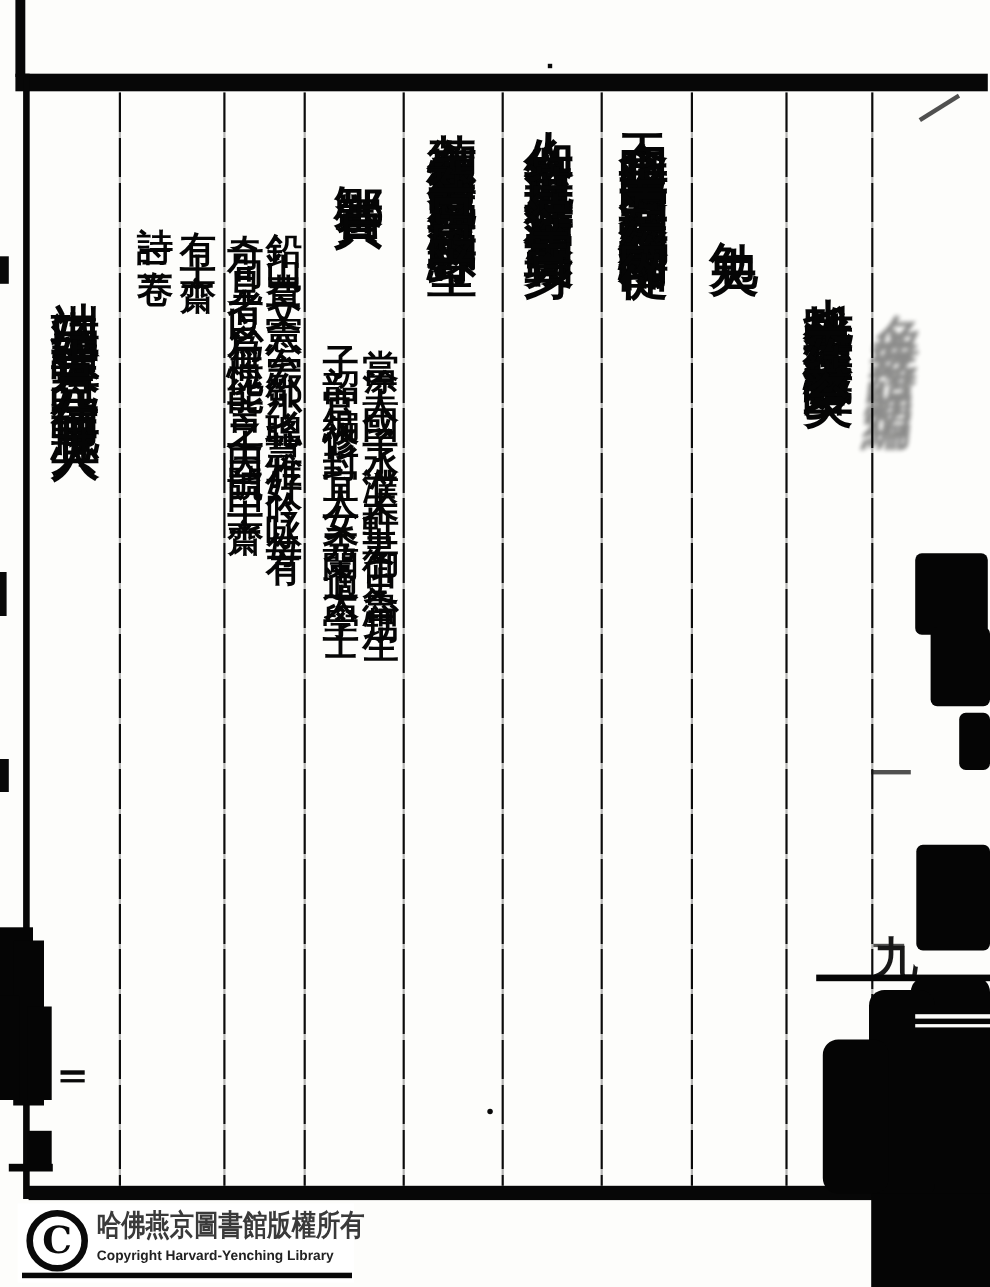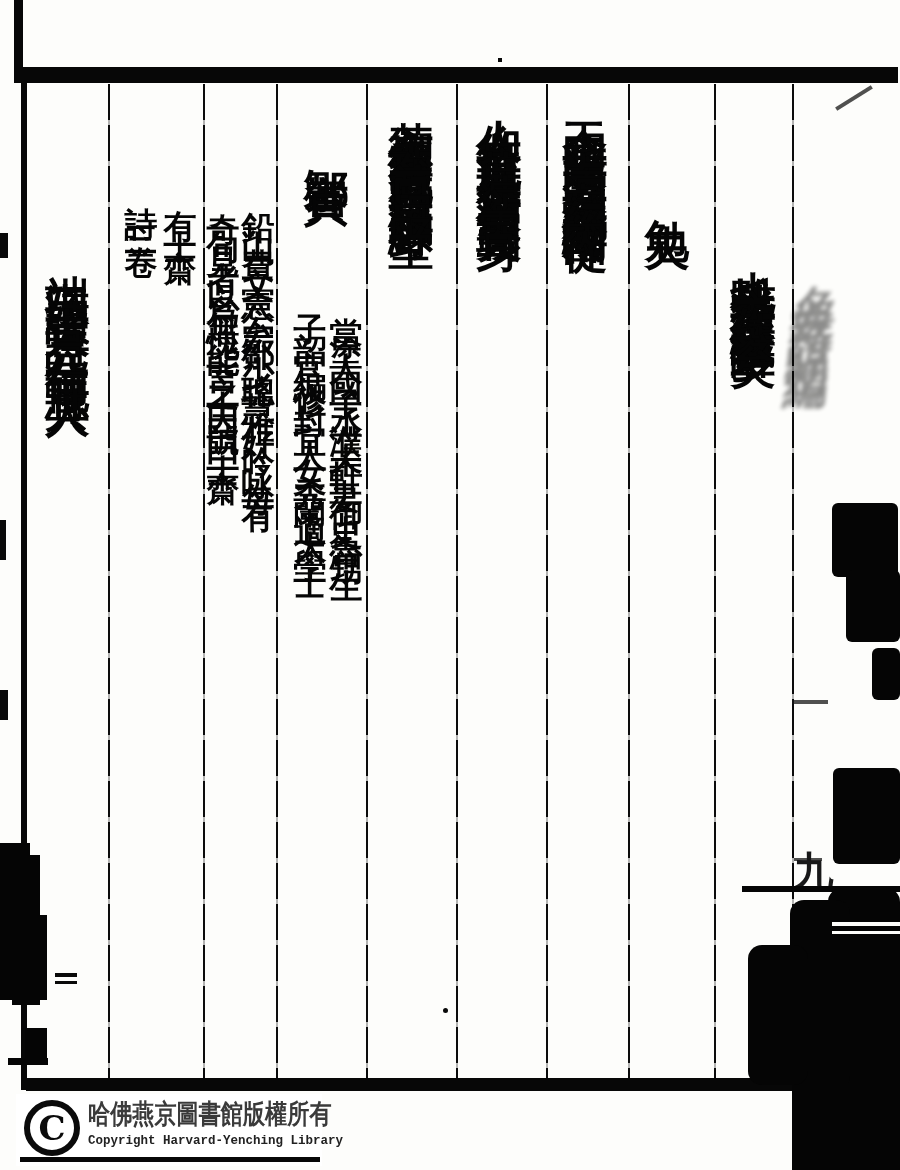--- a/index.html
+++ b/index.html
@@ -51,21 +51,21 @@
   #stamp-c{font-size:34px;font-weight:bold;color:#0a0a0a;font-family:"DejaVu Serif",serif;line-height:1;}
   #stamp-cn{
     position:absolute;left:72px;top:2px;
     font-size:27px;font-weight:bold;color:#3a3a3a;
     letter-spacing:0px;white-space:nowrap;
     transform:scaleX(0.82);transform-origin:left top;
     filter:blur(0.4px);
   }
   #stamp-en{
     position:absolute;left:72px;top:40px;
-    font-family:Liberation Mono, monospace;
+    font-family:Liberation Sans, sans-serif;
     font-size:12.5px;font-weight:bold;color:#222;white-space:nowrap;
     filter:blur(0.2px);
   }
   .dot{position:absolute;background:#090909;}
 </style>
 </head>
 <body>
 
 <div id="page">
 

